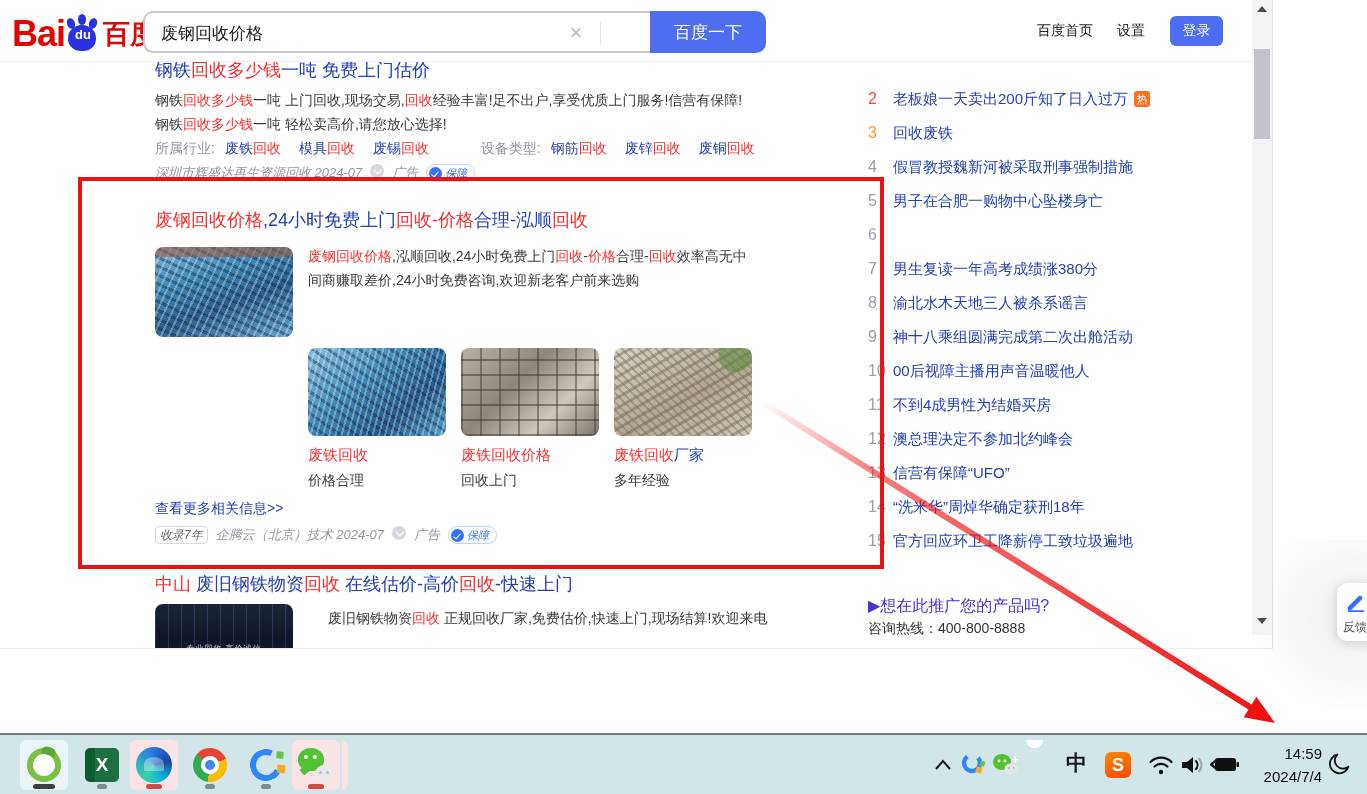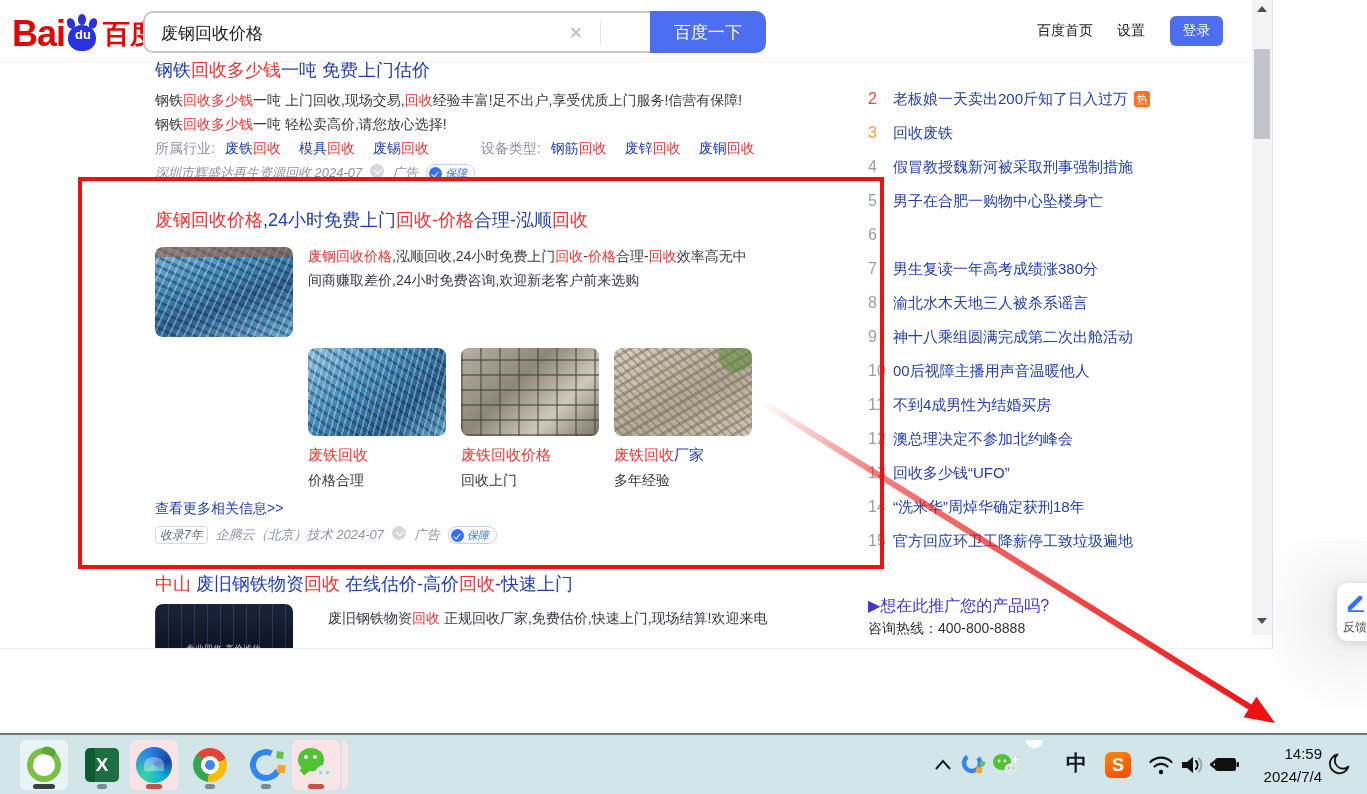--- a/index.html
+++ b/index.html
@@ -258,21 +258,21 @@
         <div class="hot-row">
           <span class="hot-num" style="color: rgb(154, 160, 171);">11</span>
           <span class="hot-text">不到4成男性为结婚买房</span>
         </div>
         <div class="hot-row">
           <span class="hot-num" style="color: rgb(154, 160, 171);">12</span>
           <span class="hot-text">澳总理决定不参加北约峰会</span>
         </div>
         <div class="hot-row">
           <span class="hot-num" style="color: rgb(154, 160, 171);">13</span>
-          <span class="hot-text">回收多少钱“UFO”</span>
+          <span class="hot-text">信营有保障“UFO”</span>
         </div>
         <div class="hot-row">
           <span class="hot-num" style="color: rgb(154, 160, 171);">14</span>
           <span class="hot-text">“洗米华”周焯华确定获刑18年</span>
         </div>
         <div class="hot-row">
           <span class="hot-num" style="color: rgb(154, 160, 171);">15</span>
           <span class="hot-text">官方回应环卫工降薪停工致垃圾遍地</span>
         </div>
       </div>

